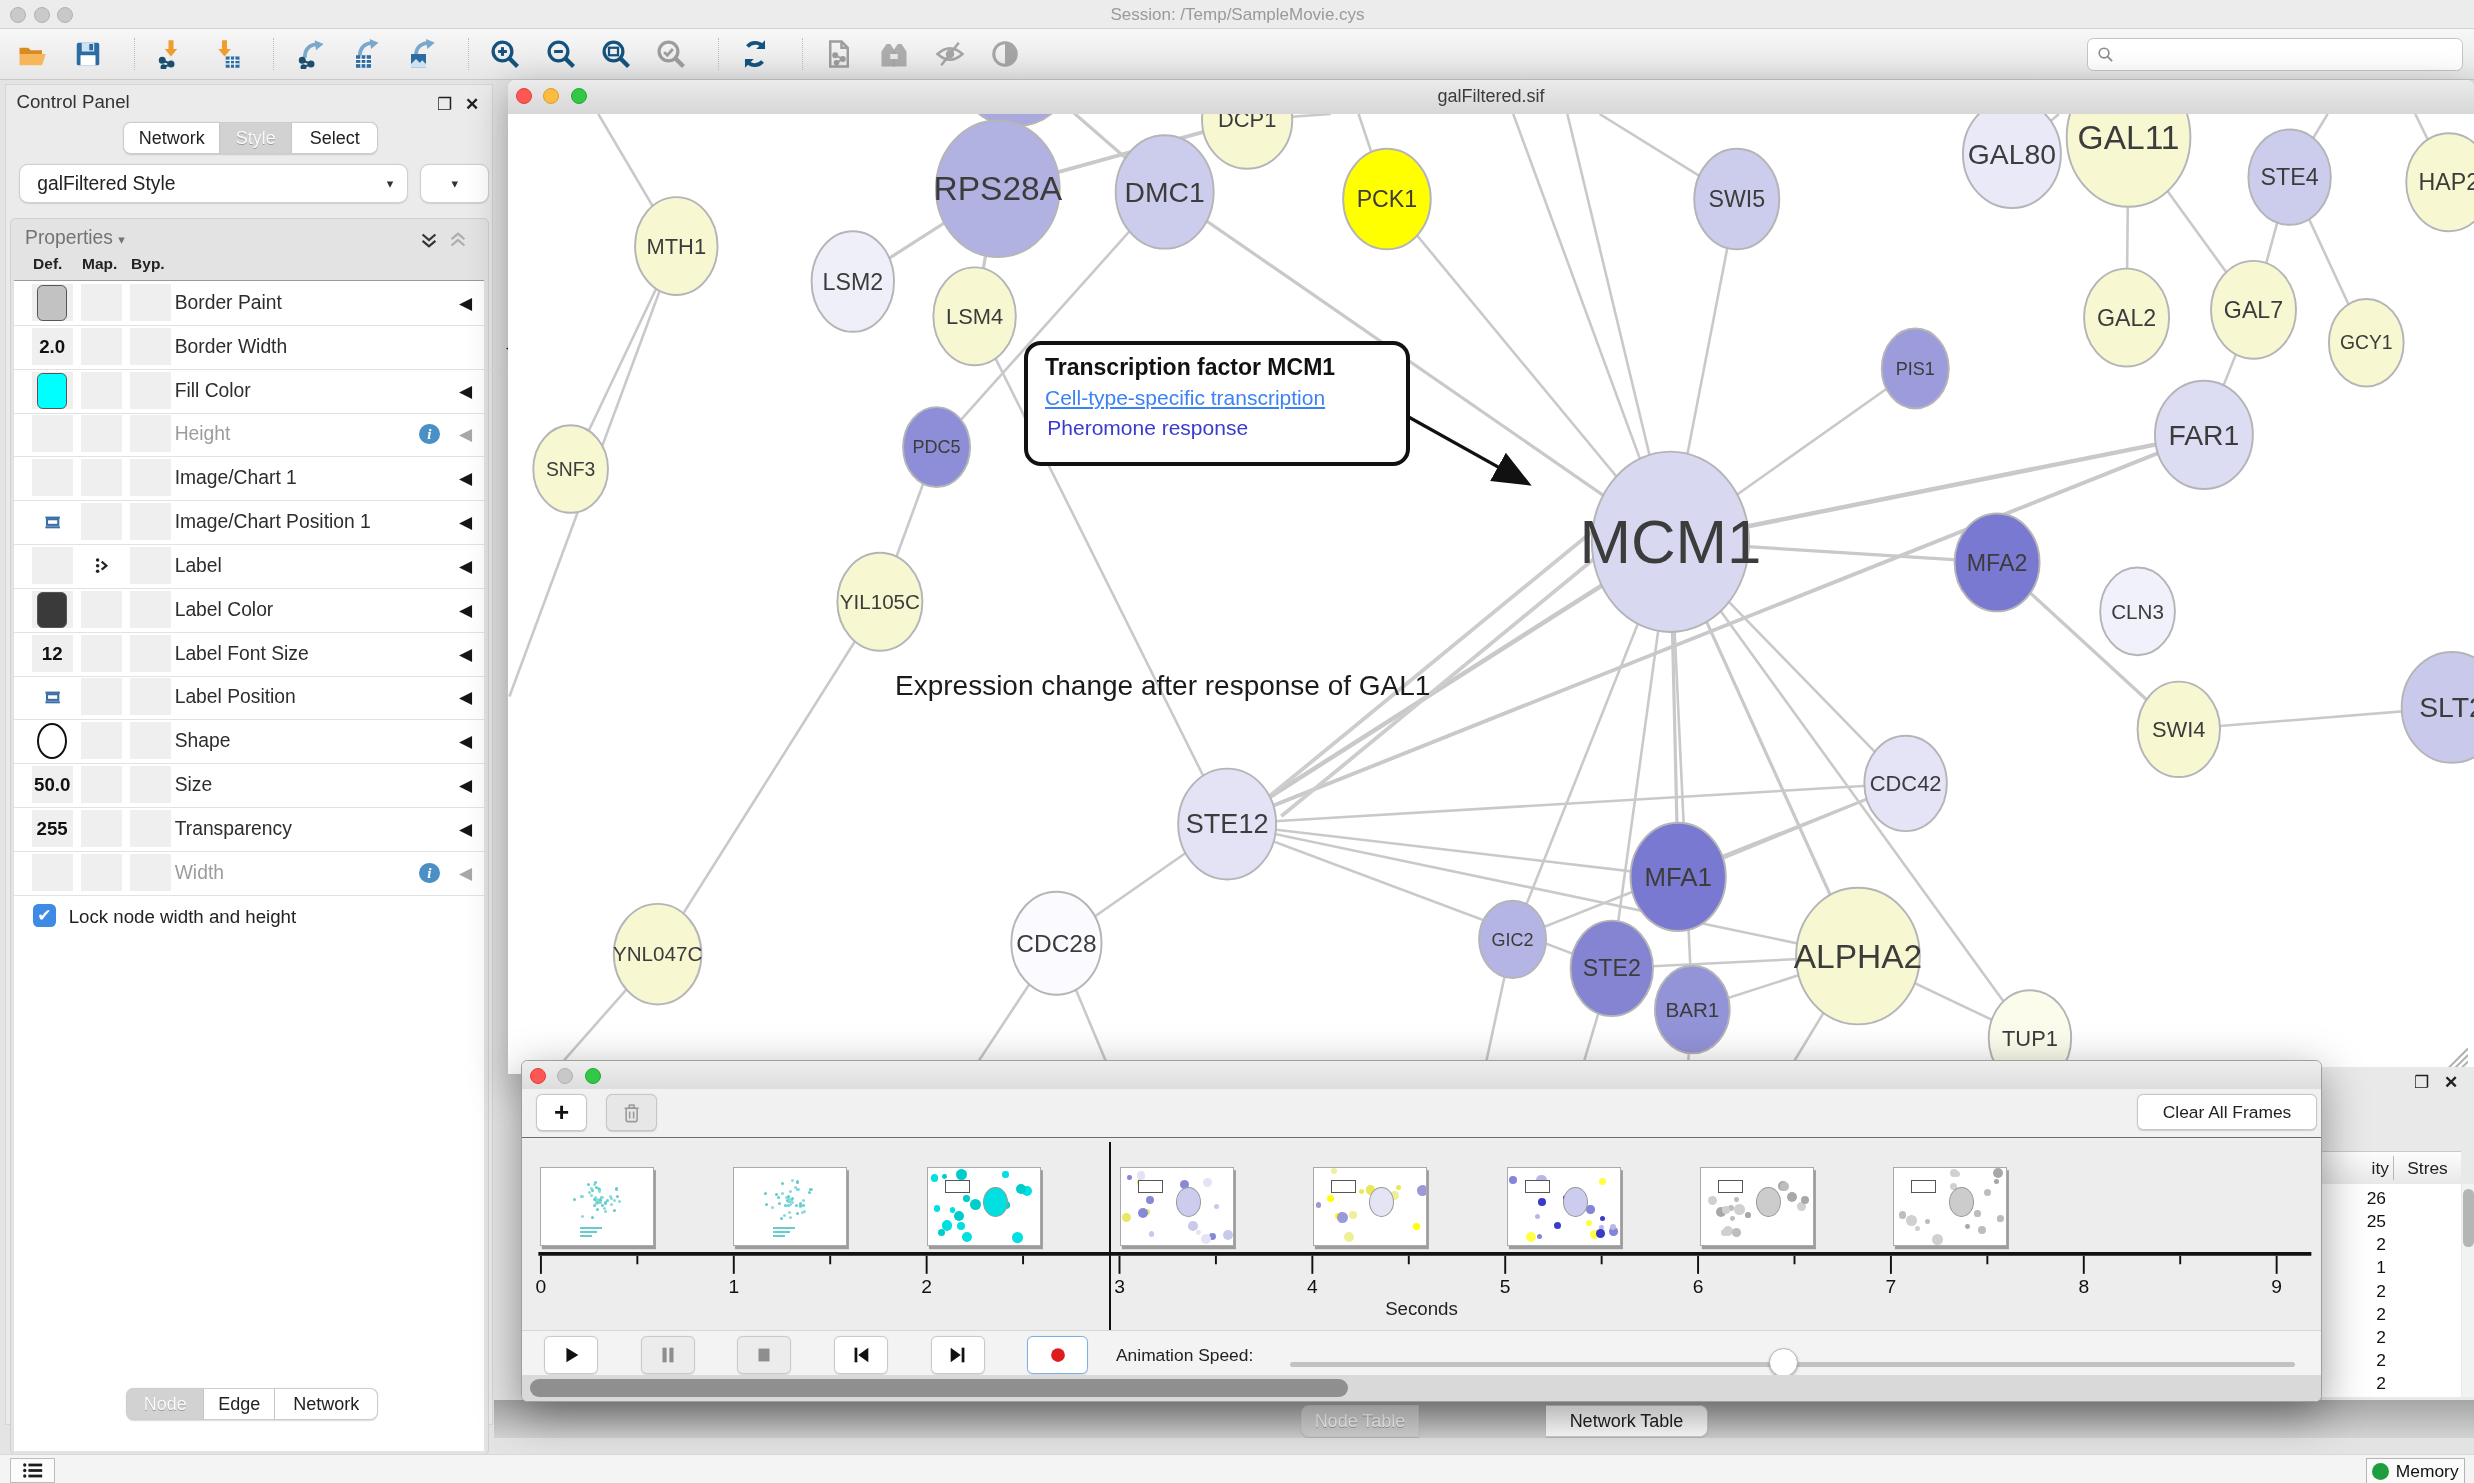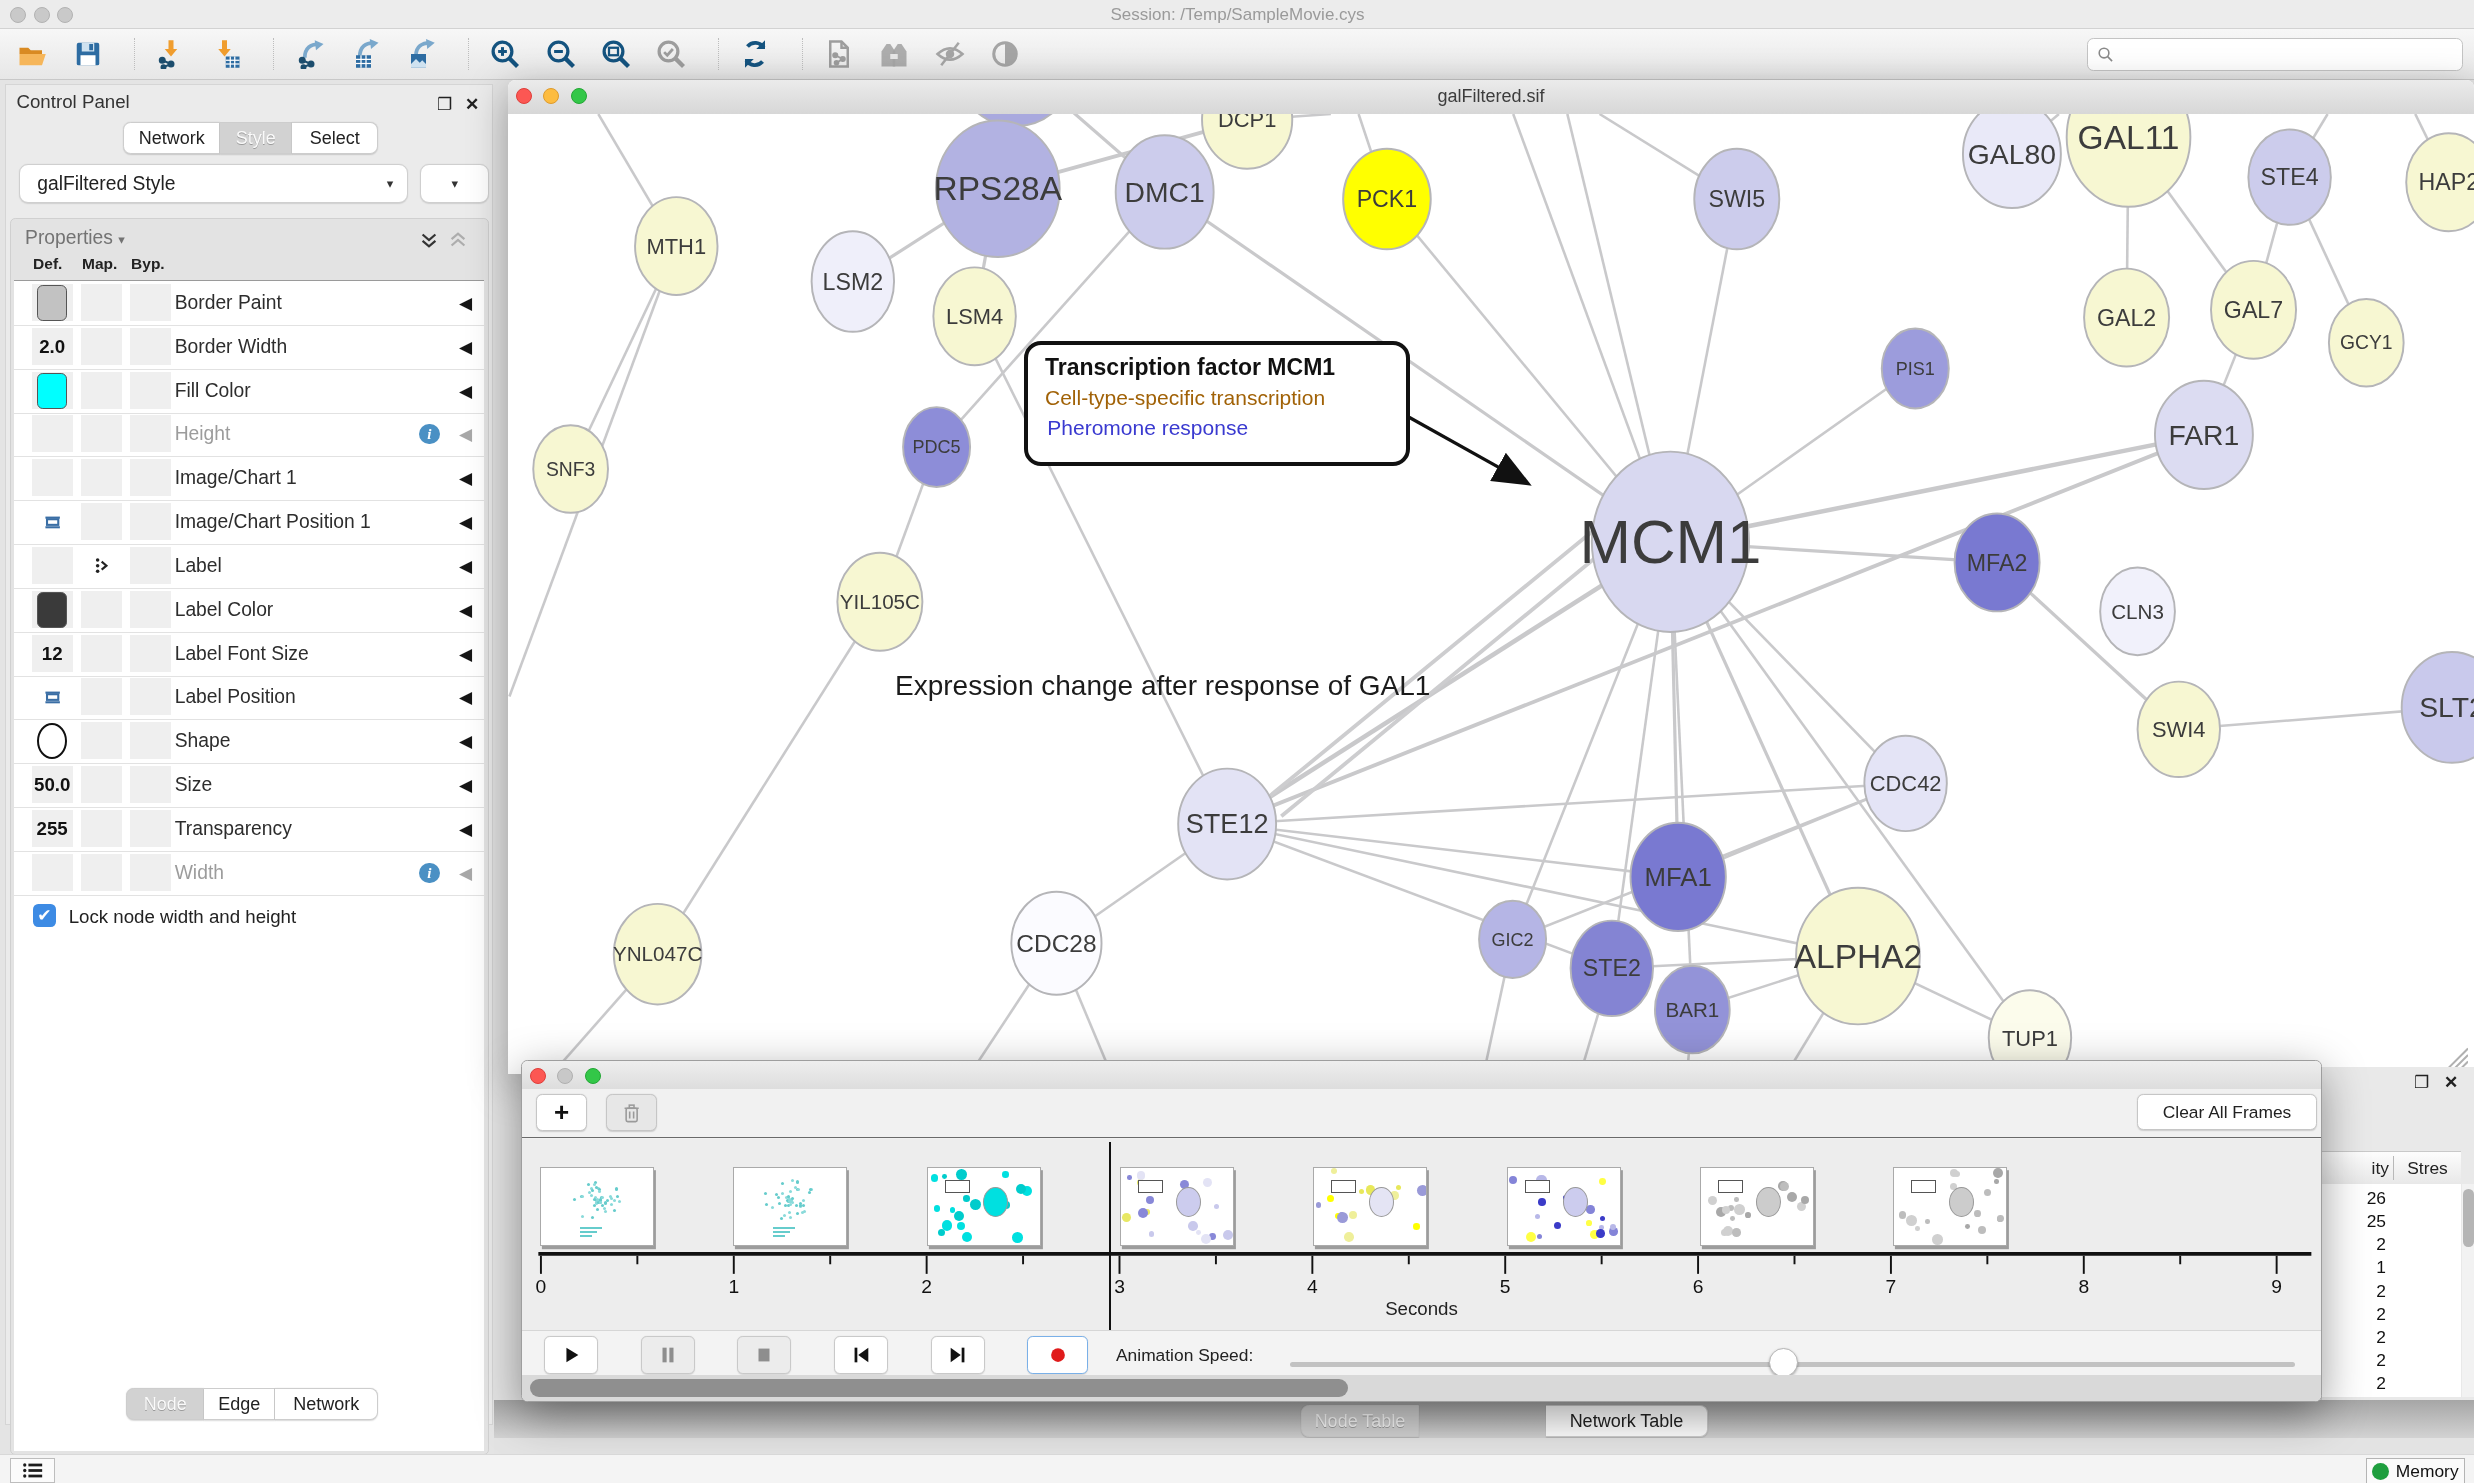--- a/index.html
+++ b/index.html
@@ -305,21 +305,21 @@
         </div>
       <div class="prop-row" style="top: 0px;">
             <div class="prop-cell" style="left: 18px;">
               <div class="swatch" style="background: rgb(194, 194, 194);"></div>
             </div>
             <div class="prop-cell" style="left: 67px;"></div>
             <div class="prop-cell" style="left: 116px;"></div>
             <div class="prop-label">Border Paint</div>
             <div class="prop-arrow">◀</div>
           </div>
-          <div class="prop-row" style="top: 44px;">
+          <div class="prop-row" style="top: 44px; padding-left: 47px;">
             <div class="prop-cell" style="left: 18px;">
               <span class="defnum">2.0</span>
             </div>
             <div class="prop-cell" style="left: 67px;"></div>
             <div class="prop-cell" style="left: 116px;"></div>
             <div class="prop-label">Border Width</div>
             <div class="prop-arrow">◀</div>
           </div>
           <div class="prop-row" style="top: 88px;">
             <div class="prop-cell" style="left: 18px;">
@@ -603,21 +603,21 @@
             <text x="1639" y="1476.3" text-anchor="middle" font-size="38" fill="#3c3c3c">CDC28</text>
             <ellipse cx="1020" cy="1480" rx="68" ry="78" fill="#f7f7d2" stroke="#b5b5b8" stroke-width="3"></ellipse>
             <text x="1020" y="1491.2" text-anchor="middle" font-size="32" fill="#3c3c3c">YNL047C</text>
             <ellipse cx="3150" cy="1610" rx="64" ry="74" fill="#fcfcec" stroke="#b5b5b8" stroke-width="3"></ellipse>
             <text x="3150" y="1621.9" text-anchor="middle" font-size="34" fill="#3c3c3c">TUP1</text>
           </g>
         <line x1="2178" y1="642" x2="2368" y2="748" stroke="#111" stroke-width="5" marker-end="url(#arrowhead)"></line>
       </svg>
       <div id="annotation-box" class="abs">
         <div id="annotation-title" class="abs">Transcription factor MCM1</div>
-        <div id="annotation-l1" class="abs" style="color: #a16207;">Cell-type-specific transcription</div>
+        <div id="annotation-l1" class="abs" style="color: #3b82f6; text-decoration: underline;">Cell-type-specific transcription</div>
         <div id="annotation-l2" class="abs" style="color: rgb(58, 58, 208);">Pheromone response</div>
       </div>
       <div id="expression-note" class="abs">Expression change after response of GAL1</div>
       <svg class="abs" style="right:6.4px;bottom:6.4px;" width="26" height="26" viewBox="0 0 40 40">
           <g stroke="#b0b0b0" stroke-width="3">
             <line x1="40" y1="10" x2="10" y2="40"></line>
             <line x1="40" y1="20" x2="20" y2="40"></line>
             <line x1="40" y1="30" x2="30" y2="40"></line>
           </g>
         </svg>

